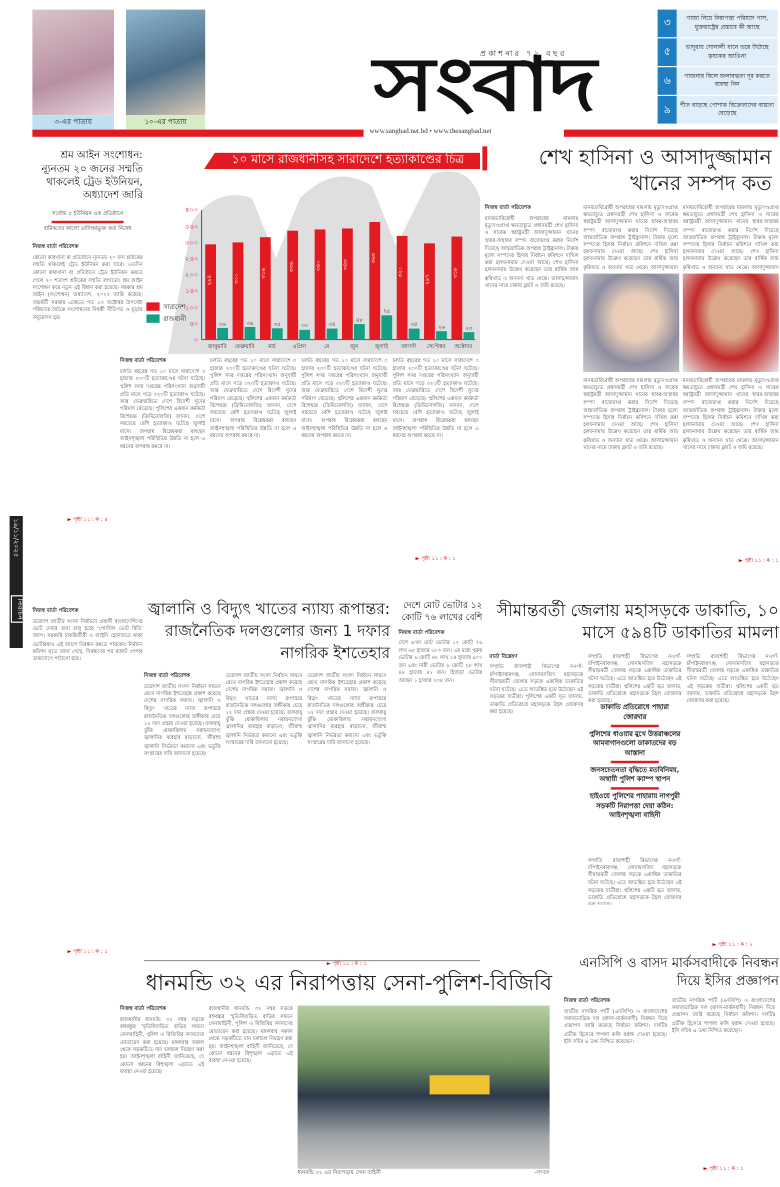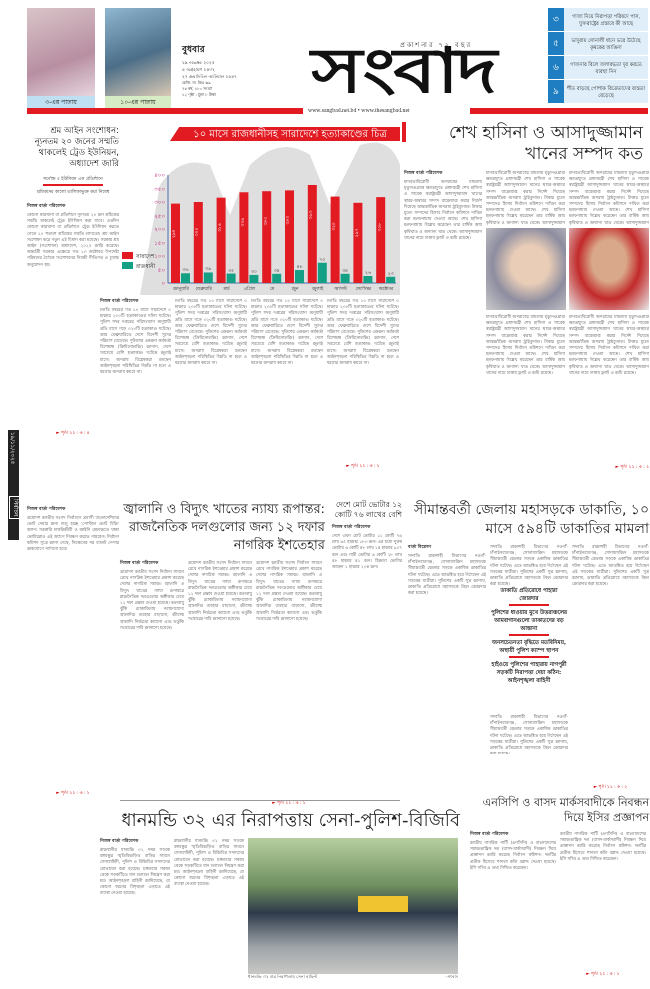--- a/index.html
+++ b/index.html
@@ -18,29 +18,20 @@
 </style>
 </head>
 <body>
 
 <div class="abs" style="left:0;top:0;width:650px;height:115px;">
   <div class="abs photo" style="left:27px;top:8px;width:68px;height:88px;background:linear-gradient(160deg,#d9c4c8,#b88fa2 60%,#e6d6de);"></div>
   <div class="abs" style="left:27px;top:96px;width:68px;height:12px;background:#bfe0f2;font-size:6px;line-height:12px;text-align:center;">৩-এর পাতায়</div>
   <div class="abs photo" style="left:105px;top:8px;width:66px;height:88px;background:linear-gradient(160deg,#8fb7cf,#4c6e88 55%,#d9c9b5);"></div>
   <div class="abs" style="left:105px;top:96px;width:66px;height:12px;background:#d6ecc4;font-size:6px;line-height:12px;text-align:center;">১০-এর পাতায়</div>
 
-  <div class="abs" style="left:182px;top:42px;width:75px;">
-    <div style="font-size:9px;font-weight:bold;margin-bottom:2px;">বুধবার</div>
-    <div style="font-size:4.4px;line-height:7px;">১৯ নভেম্বর ২০২৫</div>
-    <div style="font-size:4.4px;line-height:7px;">৪ অগ্রহায়ণ ১৪৩২</div>
-    <div style="font-size:4.4px;line-height:7px;">২৭ জমাদিউল আউয়াল ১৪৪৭</div>
-    <div style="font-size:3.8px;line-height:6px;">রেজি. নং ডিএ-৬৯</div>
-    <div style="font-size:3.8px;line-height:6px;">৭৫ বর্ষ, ১৮০ সংখ্যা</div>
-    <div style="font-size:3.8px;line-height:6px;">১২ পৃষ্ঠা : মূল্য ৮ টাকা</div>
-  </div>
 
   <div class="abs" style="left:400px;top:40px;width:140px;font-size:6.5px;letter-spacing:2px;color:#333;">প্রকাশনার ৭২ বছর</div>
   <div class="abs" style="left:258px;top:40px;width:290px;height:60px;font-size:62px;line-height:62px;font-weight:bold;color:#111;text-align:center;letter-spacing:-2px;transform:scaleX(1.25);">সংবাদ</div>
 
   <div class="abs" style="left:548px;top:8px;width:100px;">
     <div class="toc-row">
         <div class="toc-num">৩</div>
         <div class="toc-txt">গাজা নিয়ে নিরাপত্তা পরিষদে পাস, যুক্তরাষ্ট্রের প্রস্তাবে কী আছে</div>
       </div>
     <div class="toc-row">
@@ -194,21 +185,21 @@
   <div style="writing-mode:vertical-rl;color:#fff;font-size:6px;padding:2px 1px;border:1px solid #fff;margin:2px 1px;">নির্বাচন</div>
 </div>
 
 <div class="abs" style="left:27px;top:500px;width:92px;">
   <div class="byline" style="margin-top:6px;">নিজস্ব বার্তা পরিবেশক</div>
   <div class="txt" style="height:275px;">ত্রয়োদশ জাতীয় সংসদ নির্বাচনে প্রবাসী বাংলাদেশিদের ভোট দেয়ার জন্য চালু হচ্ছে 'পোস্টাল ভোট বিডি' অ্যাপ। সরকারি চাকরিজীবী ও আইনি হেফাজতে থাকা ভোটাররাও এই অ্যাপে নিবন্ধন করতে পারবেন। নির্বাচন কমিশন সূত্রে জানা গেছে, নিবন্ধনের পর ব্যালট পেপার ডাকযোগে পাঠানো হবে।</div>
   <div class="cont">► পৃষ্ঠা ১১ : ক : ১</div>
 </div>
 
 <div class="abs" style="left:120px;top:500px;width:205px;">
-  <div class="head" style="font-size:13px;line-height:18px;">জ্বালানি ও বিদ্যুৎ খাতের ন্যায্য রূপান্তর: রাজনৈতিক দলগুলোর জন্য ১২ দফার নাগরিক ইশতেহার</div>
+  <div class="head" style="font-size:13px;line-height:18px;">জ্বালানি ও বিদ্যুৎ খাতের ন্যায্য রূপান্তর: রাজনৈতিক দলগুলোর জন্য 1 দফার নাগরিক ইশতেহার</div>
   <div style="display:flex;gap:4px;margin-top:6px;">
     <div style="width:64px;">
       <div class="byline">নিজস্ব বার্তা পরিবেশক</div>
       <div class="txt" style="height:240px;">ত্রয়োদশ জাতীয় সংসদ নির্বাচন সামনে রেখে নাগরিক ইশতেহার প্রকাশ করেছে দেশের নাগরিক সমাজ। জ্বালানি ও বিদ্যুৎ খাতের ন্যায্য রূপান্তরে রাজনৈতিক দলগুলোর অঙ্গীকার চেয়ে ১২ দফা প্রস্তাব দেওয়া হয়েছে। জলবায়ু ঝুঁকি মোকাবিলায় নবায়নযোগ্য জ্বালানির ব্যবহার বাড়ানো, জীবাশ্ম জ্বালানি নির্ভরতা কমানো এবং ভর্তুকি সংস্কারের দাবি জানানো হয়েছে।</div>
     </div>
     <div class="txt" style="width:64px;height:248px;">ত্রয়োদশ জাতীয় সংসদ নির্বাচন সামনে রেখে নাগরিক ইশতেহার প্রকাশ করেছে দেশের নাগরিক সমাজ। জ্বালানি ও বিদ্যুৎ খাতের ন্যায্য রূপান্তরে রাজনৈতিক দলগুলোর অঙ্গীকার চেয়ে ১২ দফা প্রস্তাব দেওয়া হয়েছে। জলবায়ু ঝুঁকি মোকাবিলায় নবায়নযোগ্য জ্বালানির ব্যবহার বাড়ানো, জীবাশ্ম জ্বালানি নির্ভরতা কমানো এবং ভর্তুকি সংস্কারের দাবি জানানো হয়েছে।</div>
     <div style="width:66px;">
       <div class="txt" style="height:240px;">ত্রয়োদশ জাতীয় সংসদ নির্বাচন সামনে রেখে নাগরিক ইশতেহার প্রকাশ করেছে দেশের নাগরিক সমাজ। জ্বালানি ও বিদ্যুৎ খাতের ন্যায্য রূপান্তরে রাজনৈতিক দলগুলোর অঙ্গীকার চেয়ে ১২ দফা প্রস্তাব দেওয়া হয়েছে। জলবায়ু ঝুঁকি মোকাবিলায় নবায়নযোগ্য জ্বালানির ব্যবহার বাড়ানো, জীবাশ্ম জ্বালানি নির্ভরতা কমানো এবং ভর্তুকি সংস্কারের দাবি জানানো হয়েছে।</div>
       <div class="cont">► পৃষ্ঠা ১১ : ক : ১</div>
     </div>

